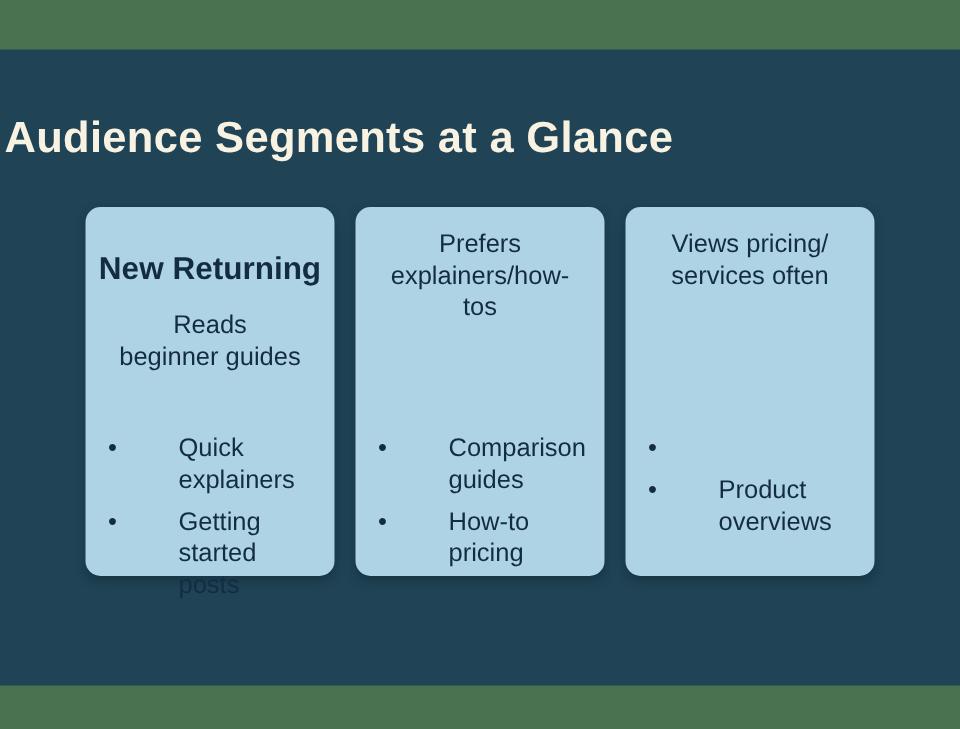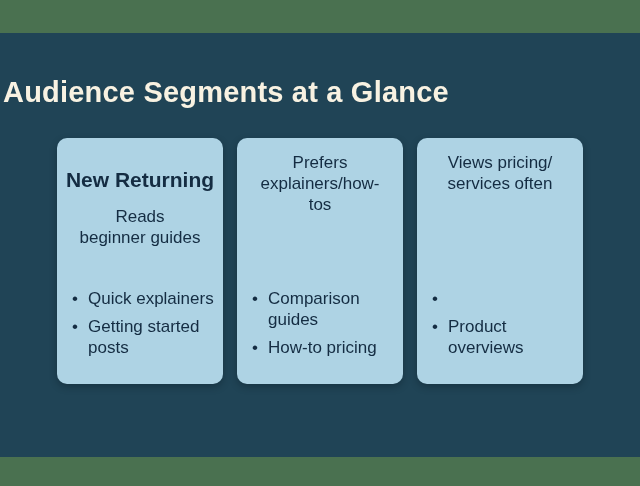--- a/index.html
+++ b/index.html
@@ -79,21 +79,21 @@
     font-size: 17px;
     line-height: 21px;
     margin-bottom: 7px;
   }
   .dot {
     flex: none;
     width: 16px;
     padding-left: 2px;
     font-size: 17px;
   }
-  .li-text { white-space: pre-line; }
+  .li-text { white-space: pre-line; margin-left: 31px; }
 </style>
 </head>
 <body>
 
 <div class="frame">
   <div class="band band-top"></div>
 
   <div class="panel">
     <h1 class="title">Audience Segments at a Glance</h1>
 

